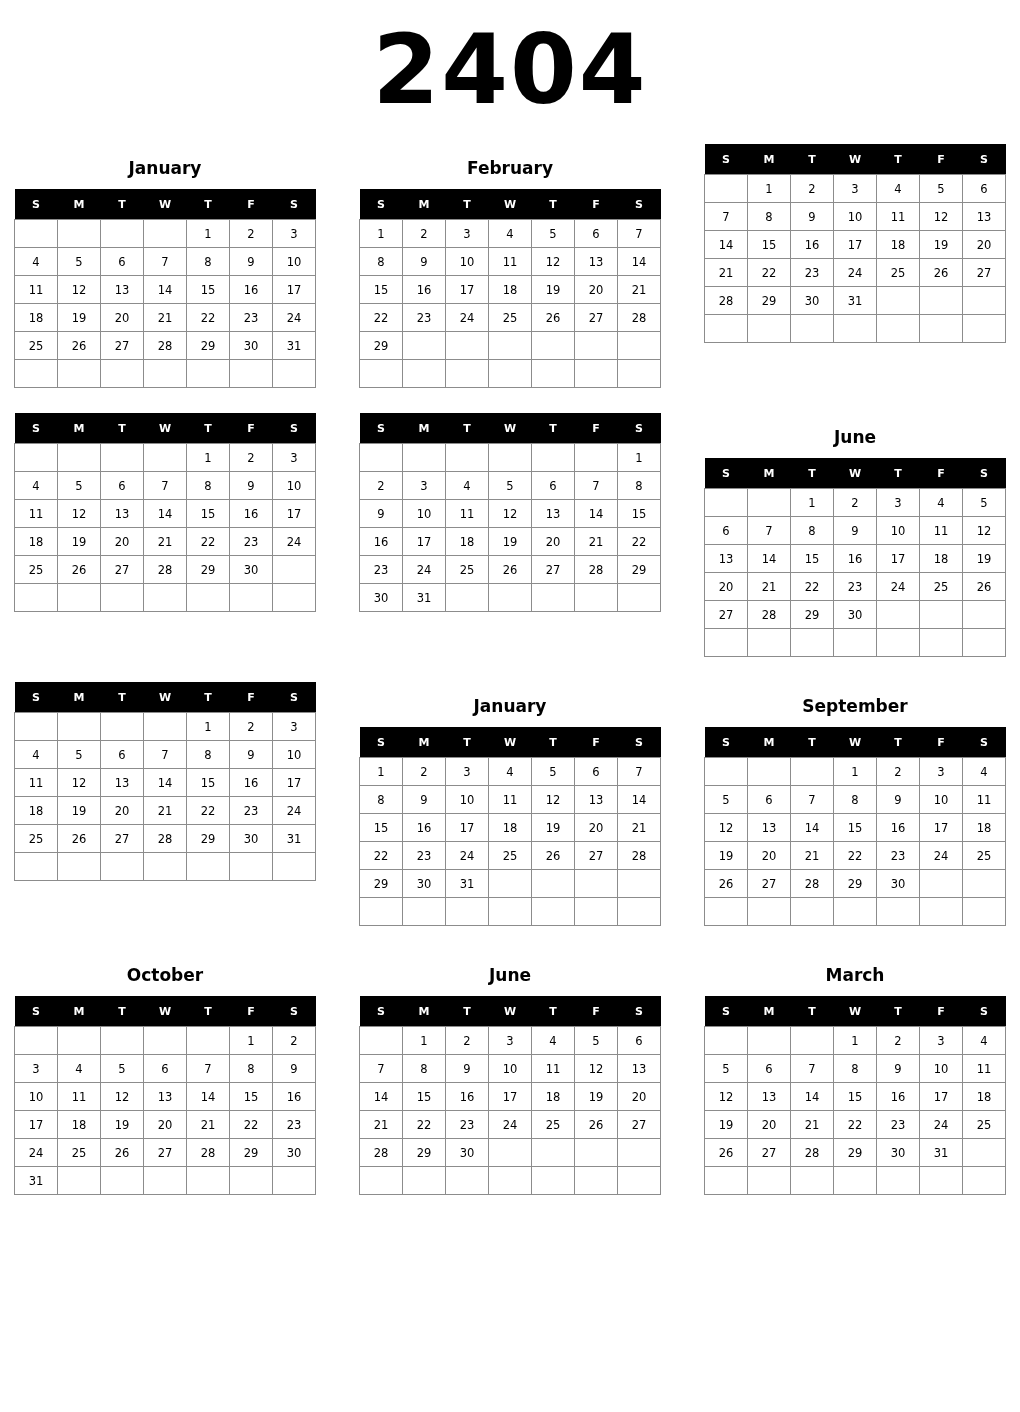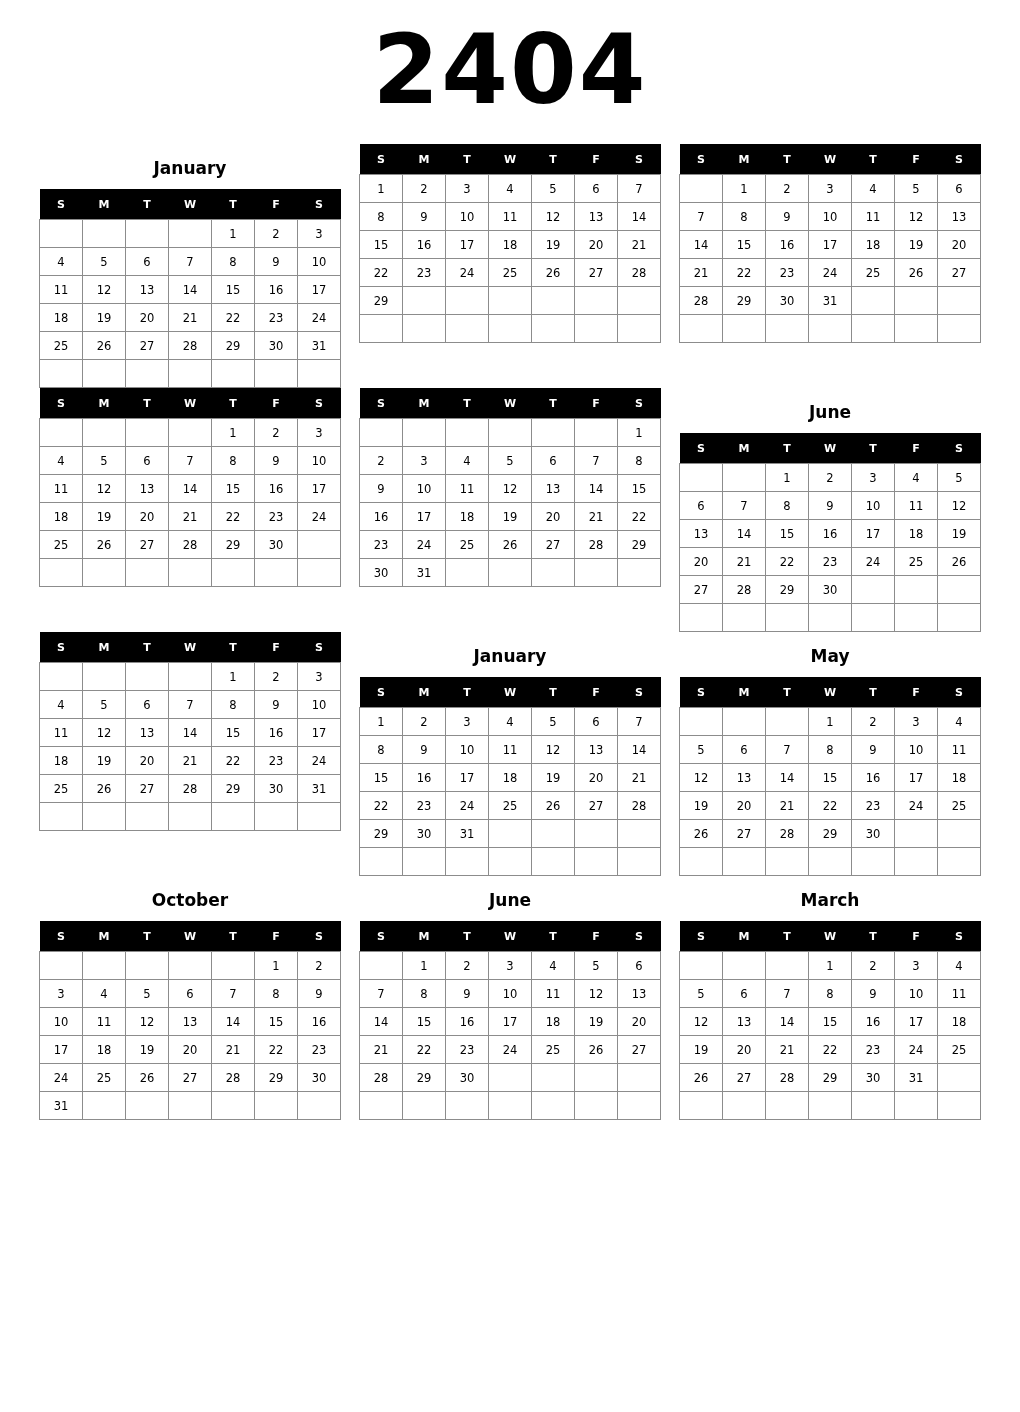--- a/index.html
+++ b/index.html
@@ -30,20 +30,21 @@
     padding-bottom: 0;
     font-family: "DejaVu Sans", sans-serif;
   }
   .months-grid {
     display: grid;
     grid-template-columns: repeat(3, 320px);
     justify-content: center;
     column-gap: 0px;
     row-gap: 0px;
     margin-top: 26px;
+    gap: 25px;
   }
   .month {
     width: 320px;
     box-sizing: border-box;
     padding: 0 0 0 0;
     margin-bottom: 0px;
   }
   .month-name {
     text-align: center;
     font-size: 17px;
@@ -153,20 +154,21 @@
               <td class="empty"></td>
               <td class="empty"></td>
               <td class="empty"></td>
               <td class="empty"></td>
               <td class="empty"></td>
             </tr>
           </tbody>
         </table>
       </div>
       <div class="month">
+        <div class="month-name">February</div>
         <table class="cal">
           <thead>
             <tr>
               <th>S</th>
               <th>M</th>
               <th>T</th>
               <th>W</th>
               <th>T</th>
               <th>F</th>
               <th>S</th>
@@ -652,21 +654,21 @@
               <td class="empty"></td>
               <td class="empty"></td>
               <td class="empty"></td>
               <td class="empty"></td>
               <td class="empty"></td>
             </tr>
           </tbody>
         </table>
       </div>
       <div class="month">
-        <div class="month-name">May</div>
+        <div class="month-name">September</div>
         <table class="cal">
           <thead>
             <tr>
               <th>S</th>
               <th>M</th>
               <th>T</th>
               <th>W</th>
               <th>T</th>
               <th>F</th>
               <th>S</th>

